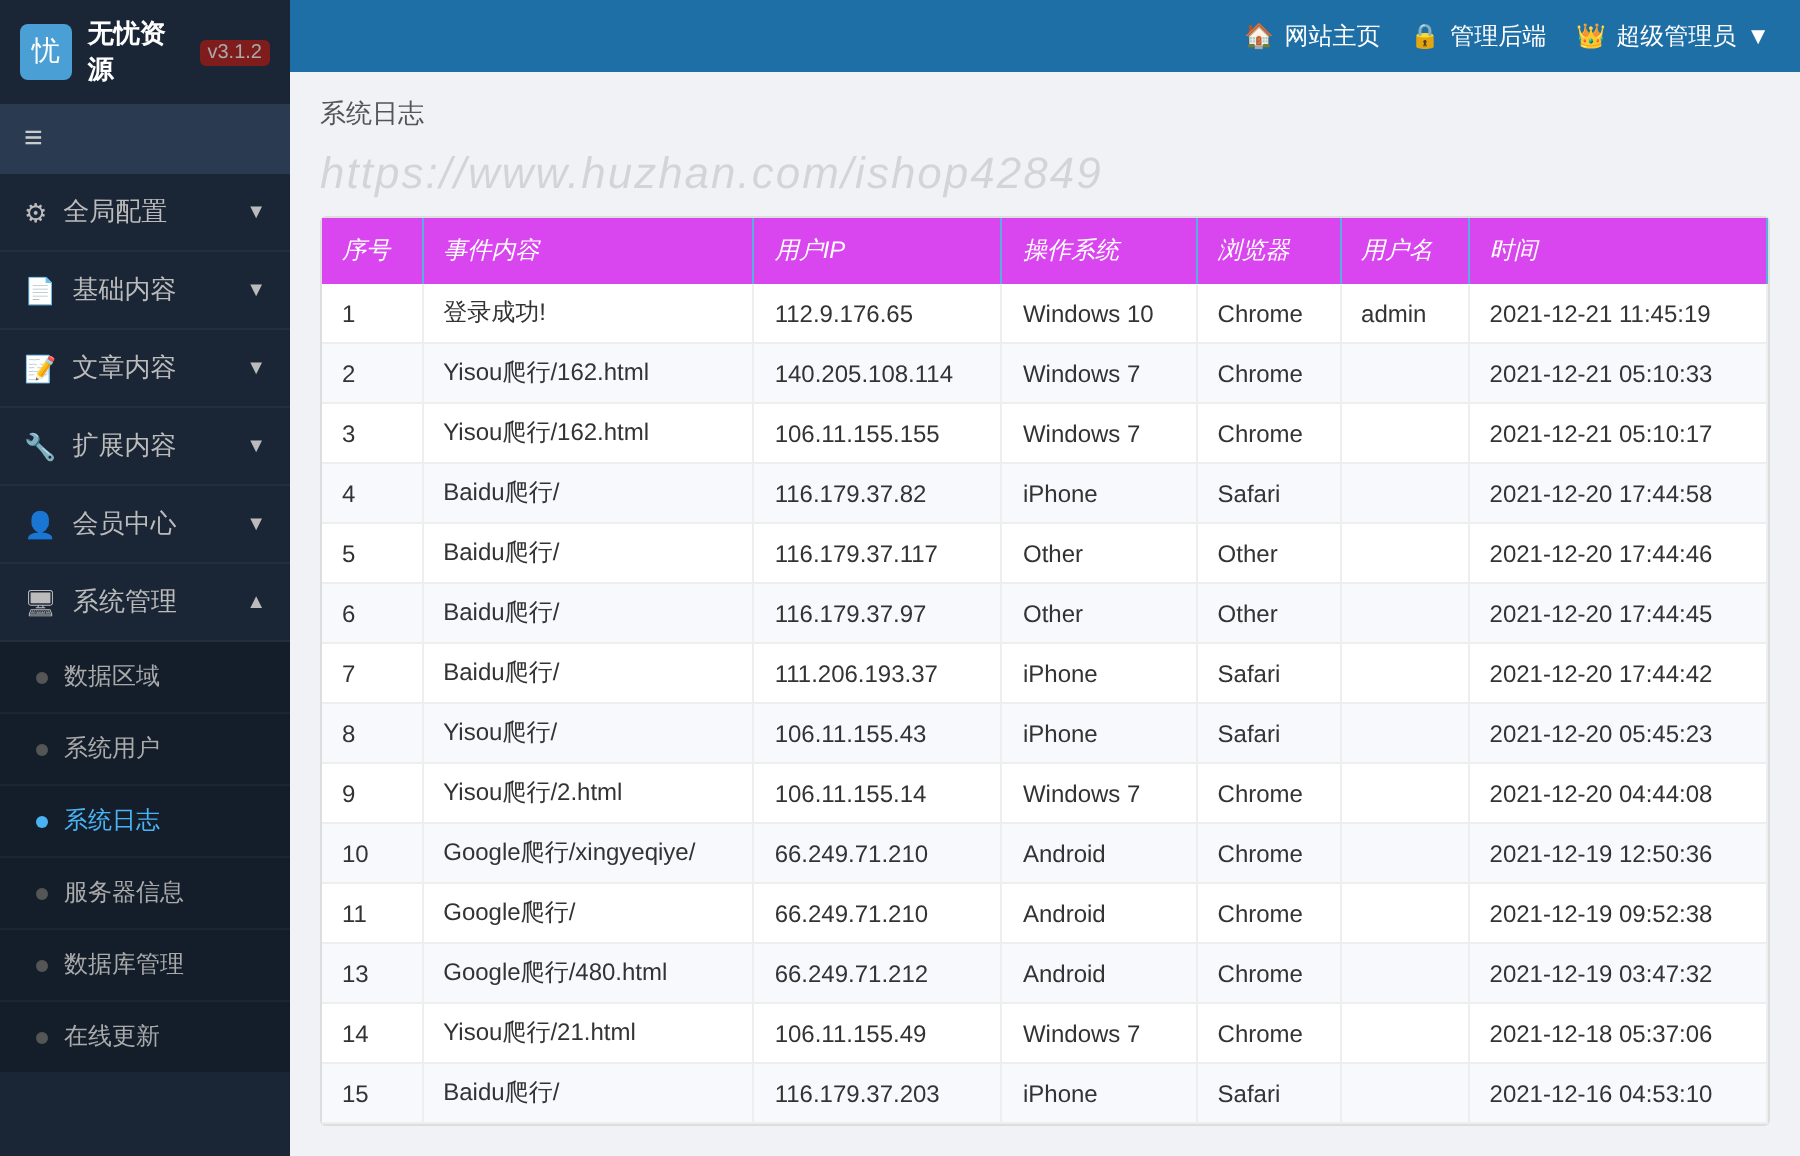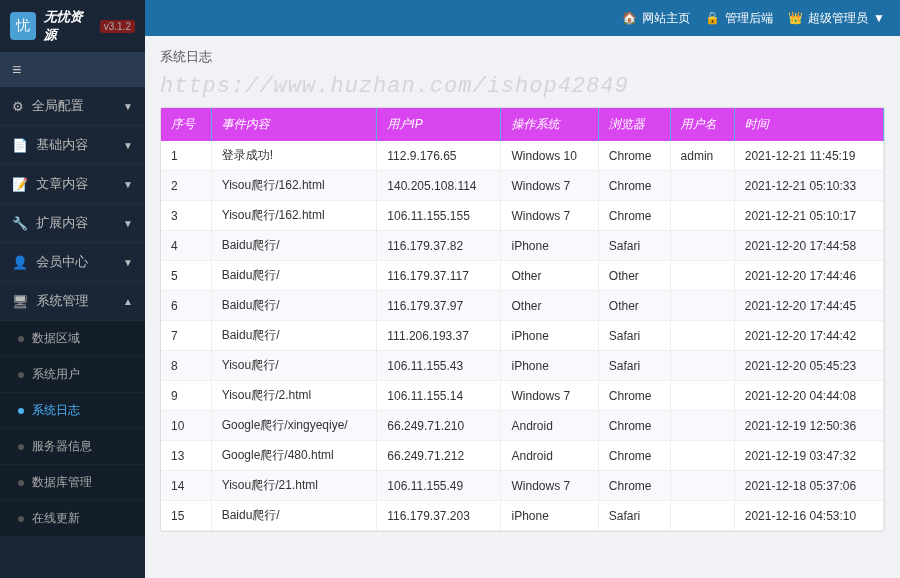--- a/index.html
+++ b/index.html
@@ -2,21 +2,21 @@
 <html><head>
   <meta charset="utf-8">
   <style>
     * { box-sizing: border-box; margin: 0; padding: 0; }
     body { font-family: "Microsoft YaHei", Arial, sans-serif; font-size: 13px; background: #f0f0f0; display: flex; height: 578px; overflow: hidden; }
 
     
     .sidebar { width: 145px; background: #1a2535; color: #ccc; flex-shrink: 0; display: flex; flex-direction: column; height: 578px; overflow-y: auto; }
     .sidebar-logo { background: #1a2535; padding: 8px 10px; display: flex; align-items: center; gap: 8px; border-bottom: 1px solid #2a3a50; }
     .sidebar-logo .logo-icon { width: 28px; height: 28px; background: #4a9fd4; border-radius: 4px; display: flex; align-items: center; justify-content: center; color: white; font-size: 14px; }
-    .sidebar-logo .logo-text { color: #fff; font-size: 13px; font-weight: bold; font-style: italic; }
+    .sidebar-logo .logo-text { color: #fff; font-size: 13px; font-weight: bold; }
     .sidebar-logo .version { color: #aaa; font-size: 10px; background: #7f1d1d; padding: 1px 4px; border-radius: 3px; }
     .sidebar-menu-toggle { background: #2a3a50; padding: 8px 12px; cursor: pointer; color: #ccc; font-size: 16px; }
     .menu-section { }
     .menu-item { display: flex; align-items: center; padding: 10px 12px; cursor: pointer; color: #bbb; font-size: 13px; border-bottom: 1px solid #222f3e; justify-content: space-between; }
     .menu-item .menu-left { display: flex; align-items: center; gap: 8px; }
     .menu-item .chevron { font-size: 10px; }
     .sub-menu-item { display: flex; align-items: center; padding: 9px 12px 9px 18px; cursor: pointer; color: #aaa; font-size: 12px; background: #141e2b; border-bottom: 1px solid #1a2535; }
     .sub-menu-item.active { color: #4ab3f4; background: #141e2b; }
     .sub-menu-item .dot { width: 6px; height: 6px; border-radius: 50%; background: #555; margin-right: 8px; }
     .sub-menu-item.active .dot { background: #4ab3f4; }
@@ -24,21 +24,21 @@
     
     .main { flex: 1; display: flex; flex-direction: column; overflow: hidden; }
 
     
     .topbar { background: #1e6fa5; color: white; display: flex; align-items: center; justify-content: flex-end; padding: 0 15px; height: 36px; gap: 15px; flex-shrink: 0; }
     .topbar-item { display: flex; align-items: center; gap: 5px; font-size: 12px; cursor: pointer; }
 
     
     .content { flex: 1; padding: 12px 15px; overflow-y: auto; background: #f0f2f5; }
     .breadcrumb { font-size: 13px; color: #555; margin-bottom: 8px; }
-    .watermark { font-size: 22px; color: rgba(0,0,0,0.12); font-style: italic; margin-bottom: 8px; letter-spacing: 1px; font-family: Liberation Mono, monospace; }
+    .watermark { font-size: 22px; color: rgba(0,0,0,0.12); font-style: italic; margin-bottom: 8px; letter-spacing: 1px; }
 
     
     .table-container { background: white; border: 1px solid #ddd; border-radius: 3px; }
     table { width: 100%; border-collapse: collapse; font-size: 12px; }
     thead tr { background: #d946ef; color: white; font-style: italic; }
     thead th { padding: 8px 10px; text-align: left; font-weight: normal; border-right: 1px solid #5aaede; }
     tbody tr { border-bottom: 1px solid #eee; }
     tbody tr:nth-child(even) { background: #f7f9fc; }
     tbody td { padding: 6px 10px; color: #333; border-right: 1px solid #eee; }
   </style>
@@ -244,20 +244,29 @@
             <tr>
               <td>10</td>
               <td>Google爬行/xingyeqiye/</td>
               <td>66.249.71.210</td>
               <td>Android</td>
               <td>Chrome</td>
               <td></td>
               <td>2021-12-19 12:50:36</td>
             </tr>
             <tr>
+              <td>11</td>
+              <td>Google爬行/</td>
+              <td>66.249.71.210</td>
+              <td>Android</td>
+              <td>Chrome</td>
+              <td></td>
+              <td>2021-12-19 09:52:38</td>
+            </tr>
+            <tr>
               <td>13</td>
               <td>Google爬行/480.html</td>
               <td>66.249.71.212</td>
               <td>Android</td>
               <td>Chrome</td>
               <td></td>
               <td>2021-12-19 03:47:32</td>
             </tr>
             <tr>
               <td>14</td>

